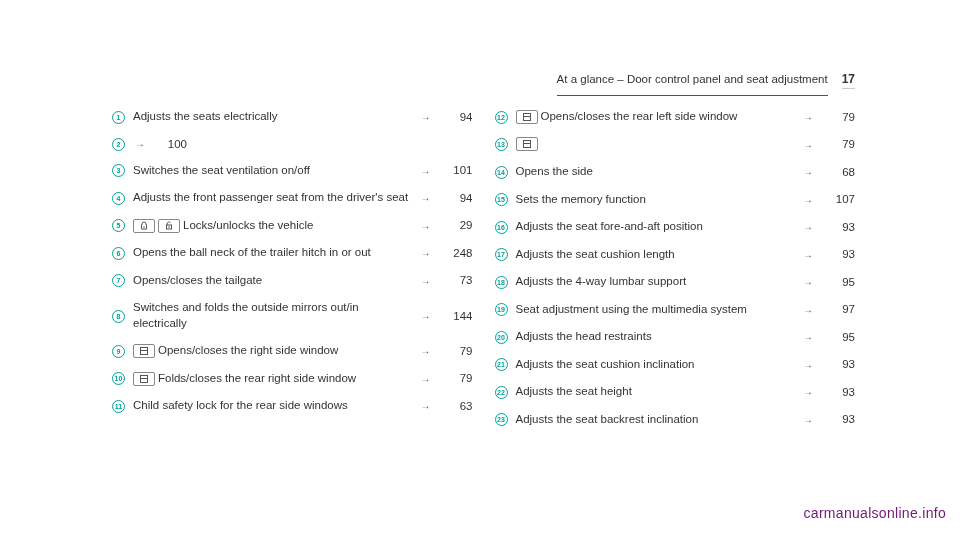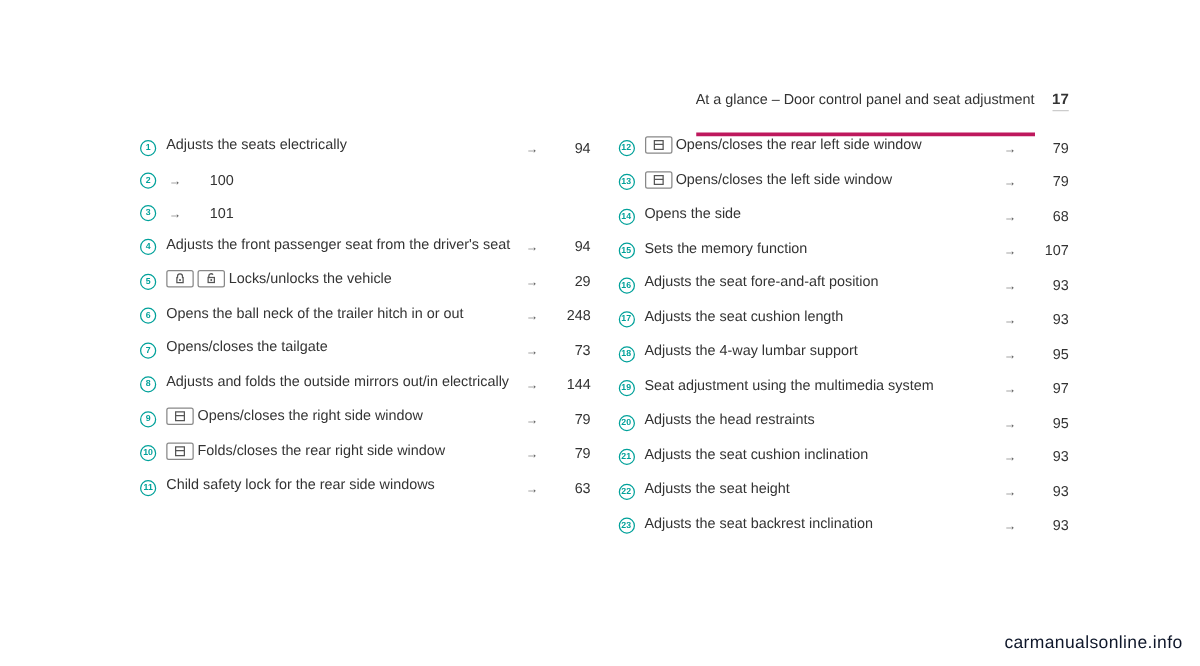--- a/index.html
+++ b/index.html
@@ -16,43 +16,43 @@
       position: absolute;
       top: 72px;
       right: 105px;
       display: flex;
       align-items: baseline;
       gap: 14px;
     }
     .header-title {
       font-size: 11.5px;
       color: #333;
-      border-bottom: 3px solid #be185d;
-      padding-bottom: 20px;
+      border-bottom: 1px solid #be185d;
+      padding-bottom: 10px;
     }
     .page-num {
       font-weight: bold;
       font-size: 12px;
       border-bottom: 1px solid #ccc;
       padding-bottom: 2px;
     }
     .content {
       position: absolute;
       top: 103px;
       left: 112px;
       right: 105px;
       display: flex;
       gap: 22px;
     }
     .column {
       flex: 1;
     }
     .row {
       display: flex;
-      align-items: flex-end;
+      align-items: center;
       padding: 6px 0;
       gap: 8px;
     }
     .marker {
       width: 13px;
       height: 13px;
       border: 1px solid #00a19a;
       border-radius: 50%;
       display: flex;
       align-items: center;
@@ -96,21 +96,21 @@
       margin-right: 3px;
       vertical-align: middle;
       flex-shrink: 0;
     }
     .icon-box svg { width: 10px; height: 10px; }
     .watermark {
       position: absolute;
       bottom: 12px;
       right: 14px;
       font-size: 14px;
-      color: #0f172a;
+      color: #701a75;
       font-family: Arial, sans-serif;
       letter-spacing: 0.3px;
     }
   </style>
 </head>
 <body>
 
 <div class="header">
   <span class="header-title">At a glance – Door control panel and seat adjustment</span>
   <span class="page-num">17</span>
@@ -126,20 +126,23 @@
         <span class="arrow">→</span>
         <span class="page-ref">94</span>
       </div>
       <div class="row">
         <span class="marker">2</span>
         <span class="arrow">→</span>
         <span class="page-ref">100</span>
       </div>
       <div class="row">
         <span class="marker">3</span>
+        <span class="desc">
+          <span class="desc-text"><span>Switches the seat ventilation on/off</span></span>
+        </span>
         <span class="arrow">→</span>
         <span class="page-ref">101</span>
       </div>
       <div class="row">
         <span class="marker">4</span>
         <span class="desc">
           <span class="desc-text"><span>Adjusts the front passenger seat from the driv­er's seat</span></span>
         </span>
         <span class="arrow">→</span>
         <span class="page-ref">94</span>
@@ -175,21 +178,21 @@
         <span class="marker">7</span>
         <span class="desc">
           <span class="desc-text"><span>Opens/closes the tailgate</span></span>
         </span>
         <span class="arrow">→</span>
         <span class="page-ref">73</span>
       </div>
       <div class="row">
         <span class="marker">8</span>
         <span class="desc">
-          <span class="desc-text"><span>Adjusts and folds the outside mirrors out/in electrically</span></span>
+          <span class="desc-text"><span>Switches and folds the outside mirrors out/in electrically</span></span>
         </span>
         <span class="arrow">→</span>
         <span class="page-ref">144</span>
       </div>
       <div class="row">
         <span class="marker">9</span>
         <span class="desc">
           <span class="desc-text"><span class="icon-box">
               <svg viewBox="0 0 10 10">
                 <rect x="1.5" y="1.5" width="7" height="7" fill="none" stroke="#555" stroke-width="1"></rect>
@@ -237,21 +240,21 @@
         <span class="page-ref">79</span>
       </div>
       <div class="row">
         <span class="marker">13</span>
         <span class="desc">
           <span class="desc-text"><span class="icon-box">
               <svg viewBox="0 0 10 10">
                 <rect x="1.5" y="1.5" width="7" height="7" fill="none" stroke="#555" stroke-width="1"></rect>
                 <line x1="1.5" y1="4.5" x2="8.5" y2="4.5" stroke="#555" stroke-width="1"></line>
               </svg>
-            </span><span>Opens/closes the left side window</span></span>
+            </span></span>
         </span>
         <span class="arrow">→</span>
         <span class="page-ref">79</span>
       </div>
       <div class="row">
         <span class="marker">14</span>
         <span class="desc">
           <span class="desc-text"><span>Opens the side</span></span>
         </span>
         <span class="arrow">→</span>

